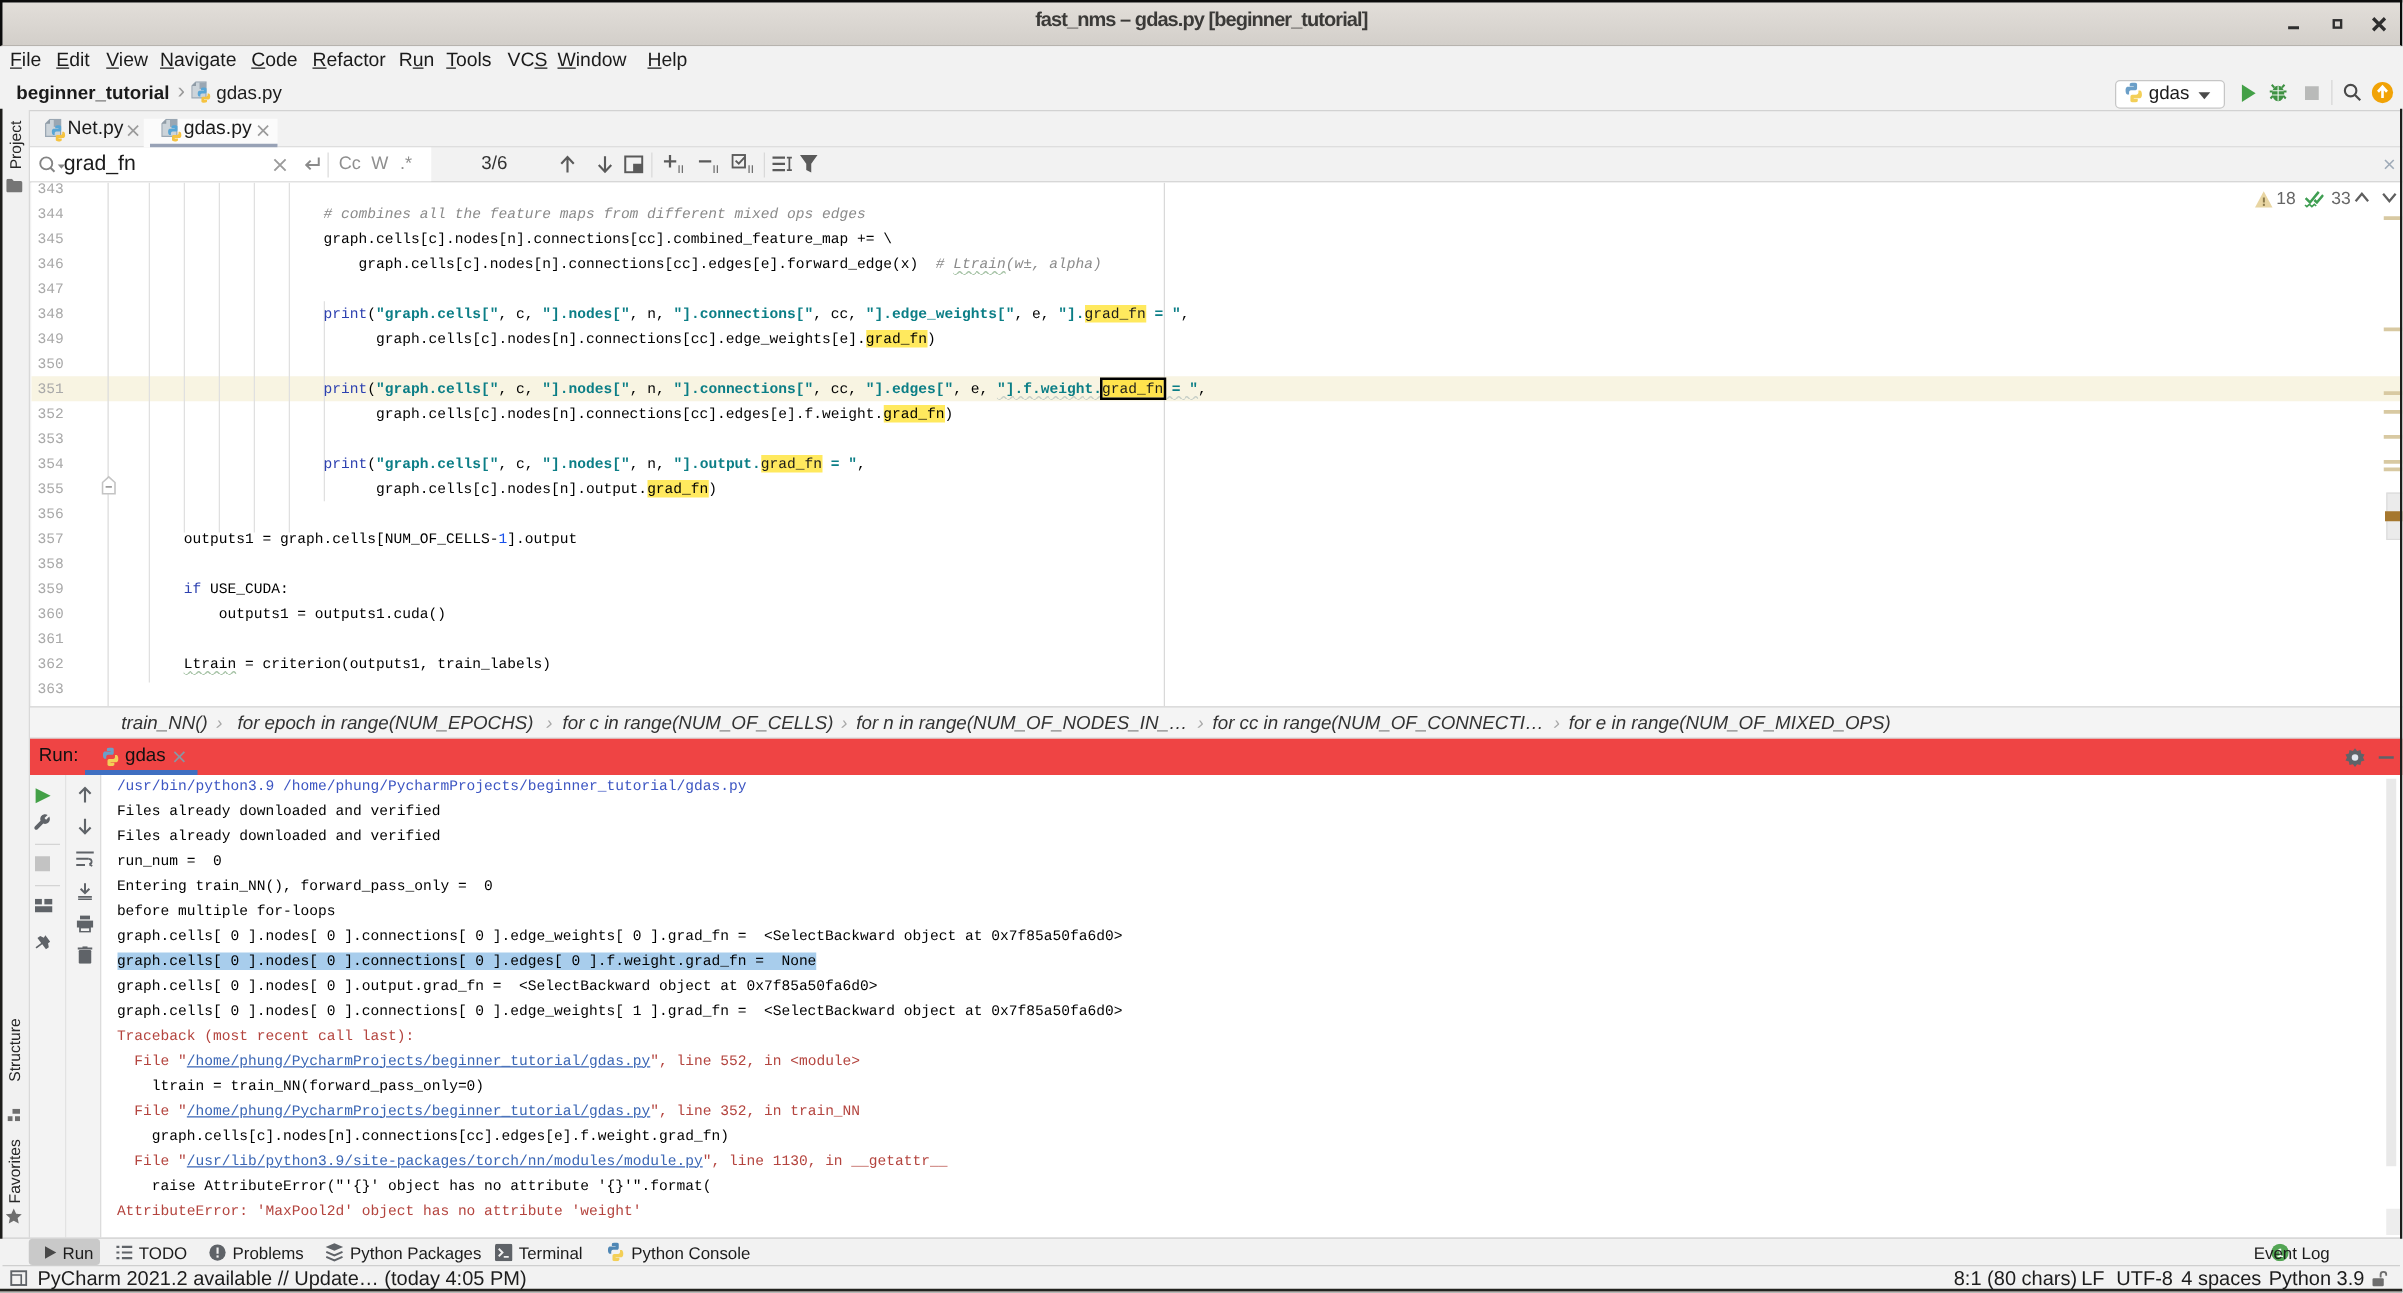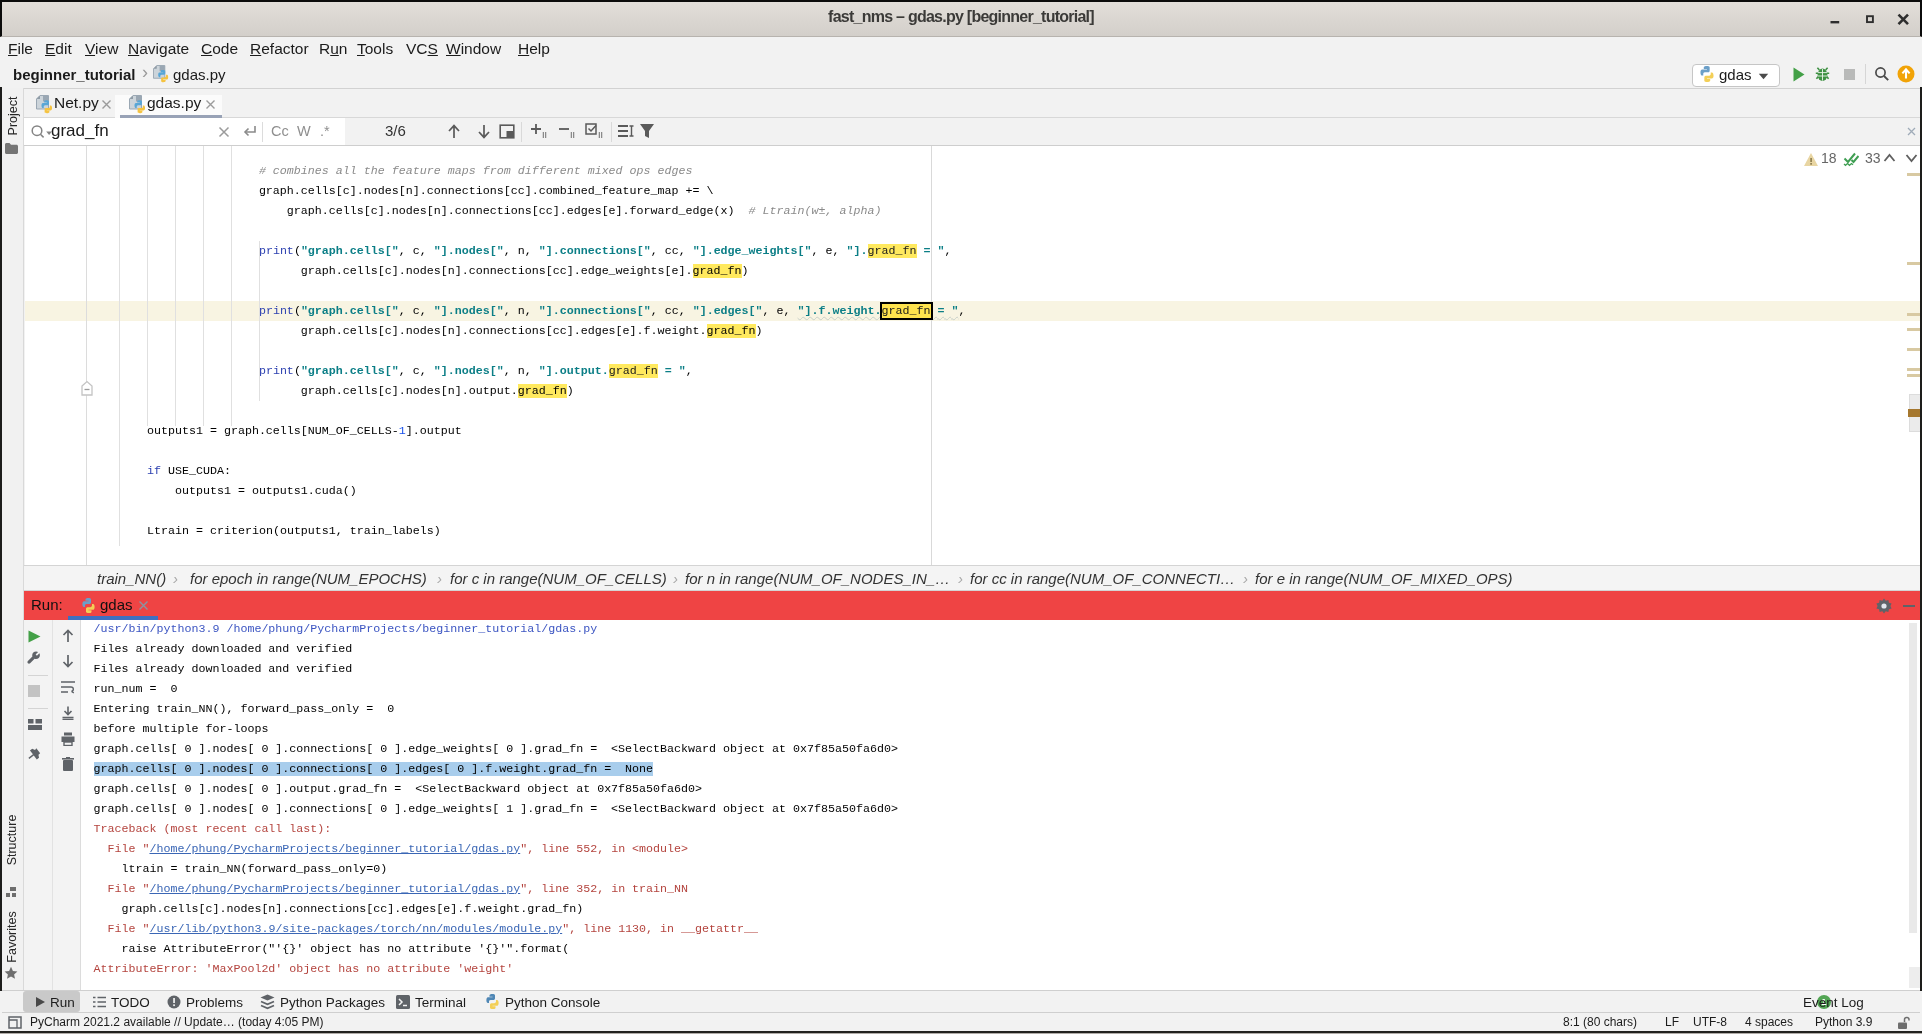--- a/index.html
+++ b/index.html
@@ -33,41 +33,41 @@
   #editor{left:25px;top:146px;width:1897px;height:419px;background:#ffffff;overflow:hidden;}
   .lnum{color:#a9a9a9;}
   .cmt{color:#8a8a8a;font-style:italic;}
   .kw{color:#2d41b0;}
   .str{color:#0b7e86;font-weight:bold;}
   .num{color:#1750eb;}
   .hl{background:#ffe95e;}
   .hlc{background:#ffe34d;outline:2px solid #000;}
   .dk{color:#1a1a1a;}
   .sq{text-decoration:underline;text-decoration-style:wavy;text-decoration-color:#c8d0c8;text-decoration-thickness:1px;text-underline-offset:2px;}
-  .sq2{text-decoration-style:wavy;text-decoration-color:#a8c4a8;text-decoration-thickness:1px;text-underline-offset:2px;}
+  .sq2{text-decoration:underline;text-decoration-style:wavy;text-decoration-color:#a8c4a8;text-decoration-thickness:1px;text-underline-offset:2px;}
   .codeline{left:0;width:1897px;height:20px;white-space:pre;}
   
   #crumbsbar{left:24px;top:565px;width:1898px;height:26px;background:#f4f4f4;
      border-top:1px solid #d4d4d4;border-bottom:1px solid #d4d4d4;box-sizing:border-box;}
   .bc{top:4px;font-size:15px;color:#333;font-style:italic;}
   .bcsep{color:#a8a8a8;}
   
   #runheader{left:24px;top:591px;width:1898px;height:29px;background:#ef4444;}
   
   #console{left:24px;top:620px;width:1898px;height:370px;background:#ffffff;}
   #contoolbar{left:24px;top:620px;width:57px;height:370px;background:#f3f3f3;border-right:1px solid #dcdcdc;box-sizing:border-box;}
   .red{color:#b4443e;}
   .lnk{color:#3a66b5;text-decoration:underline;text-align:center;}
   .blue{color:#3c55c2;}
   .sel{background:#a8cdec;}
   
   #btoolbar{left:2px;top:990px;width:1918px;height:22px;background:#f2f2f2;border-top:1px solid #cfcfcf;box-sizing:border-box;}
   .bt{top:4px;font-size:13.5px;color:#1c1c1c;}
   #statusbar{left:2px;top:1012px;width:1918px;height:19px;background:#f2f2f2;border-top:1px solid #cfcfcf;box-sizing:border-box;}
-  .st{top:2px;font-size:12px;color:#1c1c1c;}
+  .st{top:2px;font-size:16px;color:#1c1c1c;}
   #bottomedge{left:0;top:1031px;width:1922px;height:2px;background:#22221f;border-bottom:1px solid #b0aca8;}
 </style>
 </head>
 <body>
 <div class="abs" id="titlebar"></div>
 <div class="abs" id="title-text">fast_nms – gdas.py [beginner_tutorial]</div>
 <div class="abs" id="bl"></div>
 <div class="abs" id="br"></div>
 
 <svg class="abs" style="left:1826px;top:8px" width="90" height="24" viewBox="0 0 90 24">
@@ -241,20 +241,21 @@
   <div class="abs" style="left:94px;top:0;width:1px;height:400px;background:#e0e0e0"></div>
   <div class="abs" style="left:122px;top:0;width:1px;height:280px;background:#e0e0e0"></div>
   <div class="abs" style="left:150px;top:0;width:1px;height:280px;background:#e0e0e0"></div>
   <div class="abs" style="left:178px;top:0;width:1px;height:280px;background:#e0e0e0"></div>
   <div class="abs" style="left:206px;top:0;width:1px;height:280px;background:#e0e0e0"></div>
   <div class="abs" style="left:234px;top:95px;width:1px;height:160px;background:#e0e0e0"></div>
 
   <div class="abs" style="left:61px;top:0;width:1px;height:419px;background:#dcdcdc"></div>
   <div class="abs" style="left:906px;top:0;width:1px;height:419px;background:#d9d9d9"></div>
 
+  <div class="abs mono lnum" style="top:-5px;left:0;width:26px;text-align:right">343<br>344<br>345<br>346<br>347<br>348<br>349<br>350<br>351<br>352<br>353<br>354<br>355<br>356<br>357<br>358<br>359<br>360<br>361<br>362<br>363</div>
 
   <div class="abs mono codeline" style="left:66px;top:15px"><span class="cmt">                        # combines all the feature maps from different mixed ops edges</span></div>
   <div class="abs mono codeline" style="left:66px;top:35px">                        graph.cells[c].nodes[n].connections[cc].combined_feature_map += \</div>
   <div class="abs mono codeline" style="left:66px;top:55px">                            graph.cells[c].nodes[n].connections[cc].edges[e].forward_edge(x)  <span class="cmt"># <span class="sq2">Ltrain</span>(w±, alpha)</span></div>
   <div class="abs mono codeline" style="left:66px;top:95px">                        <span class="kw">print</span>(<span class="str">"graph.cells["</span>, c, <span class="str">"].nodes["</span>, n, <span class="str">"].connections["</span>, cc, <span class="str">"].edge_weights["</span>, e, <span class="str">"].</span><span class="hl dk">grad_fn</span><span class="str"> = "</span>,</div>
   <div class="abs mono codeline" style="left:66px;top:115px">                              graph.cells[c].nodes[n].connections[cc].edge_weights[e].<span class="hl">grad_fn</span>)</div>
   <div class="abs mono codeline" style="left:66px;top:155px">                        <span class="kw">print</span>(<span class="str">"graph.cells["</span>, c, <span class="str">"].nodes["</span>, n, <span class="str">"].connections["</span>, cc, <span class="str">"].edges["</span>, e, <span class="str sq">"].f.weight.</span><span class="hlc dk">grad_fn</span><span class="str sq"> = "</span>,</div>
   <div class="abs mono codeline" style="left:66px;top:175px">                              graph.cells[c].nodes[n].connections[cc].edges[e].f.weight.<span class="hl">grad_fn</span>)</div>
   <div class="abs mono codeline" style="left:66px;top:215px">                        <span class="kw">print</span>(<span class="str">"graph.cells["</span>, c, <span class="str">"].nodes["</span>, n, <span class="str">"].output.</span><span class="hl dk">grad_fn</span><span class="str"> = "</span>,</div>
   <div class="abs mono codeline" style="left:66px;top:235px">                              graph.cells[c].nodes[n].output.<span class="hl">grad_fn</span>)</div>

